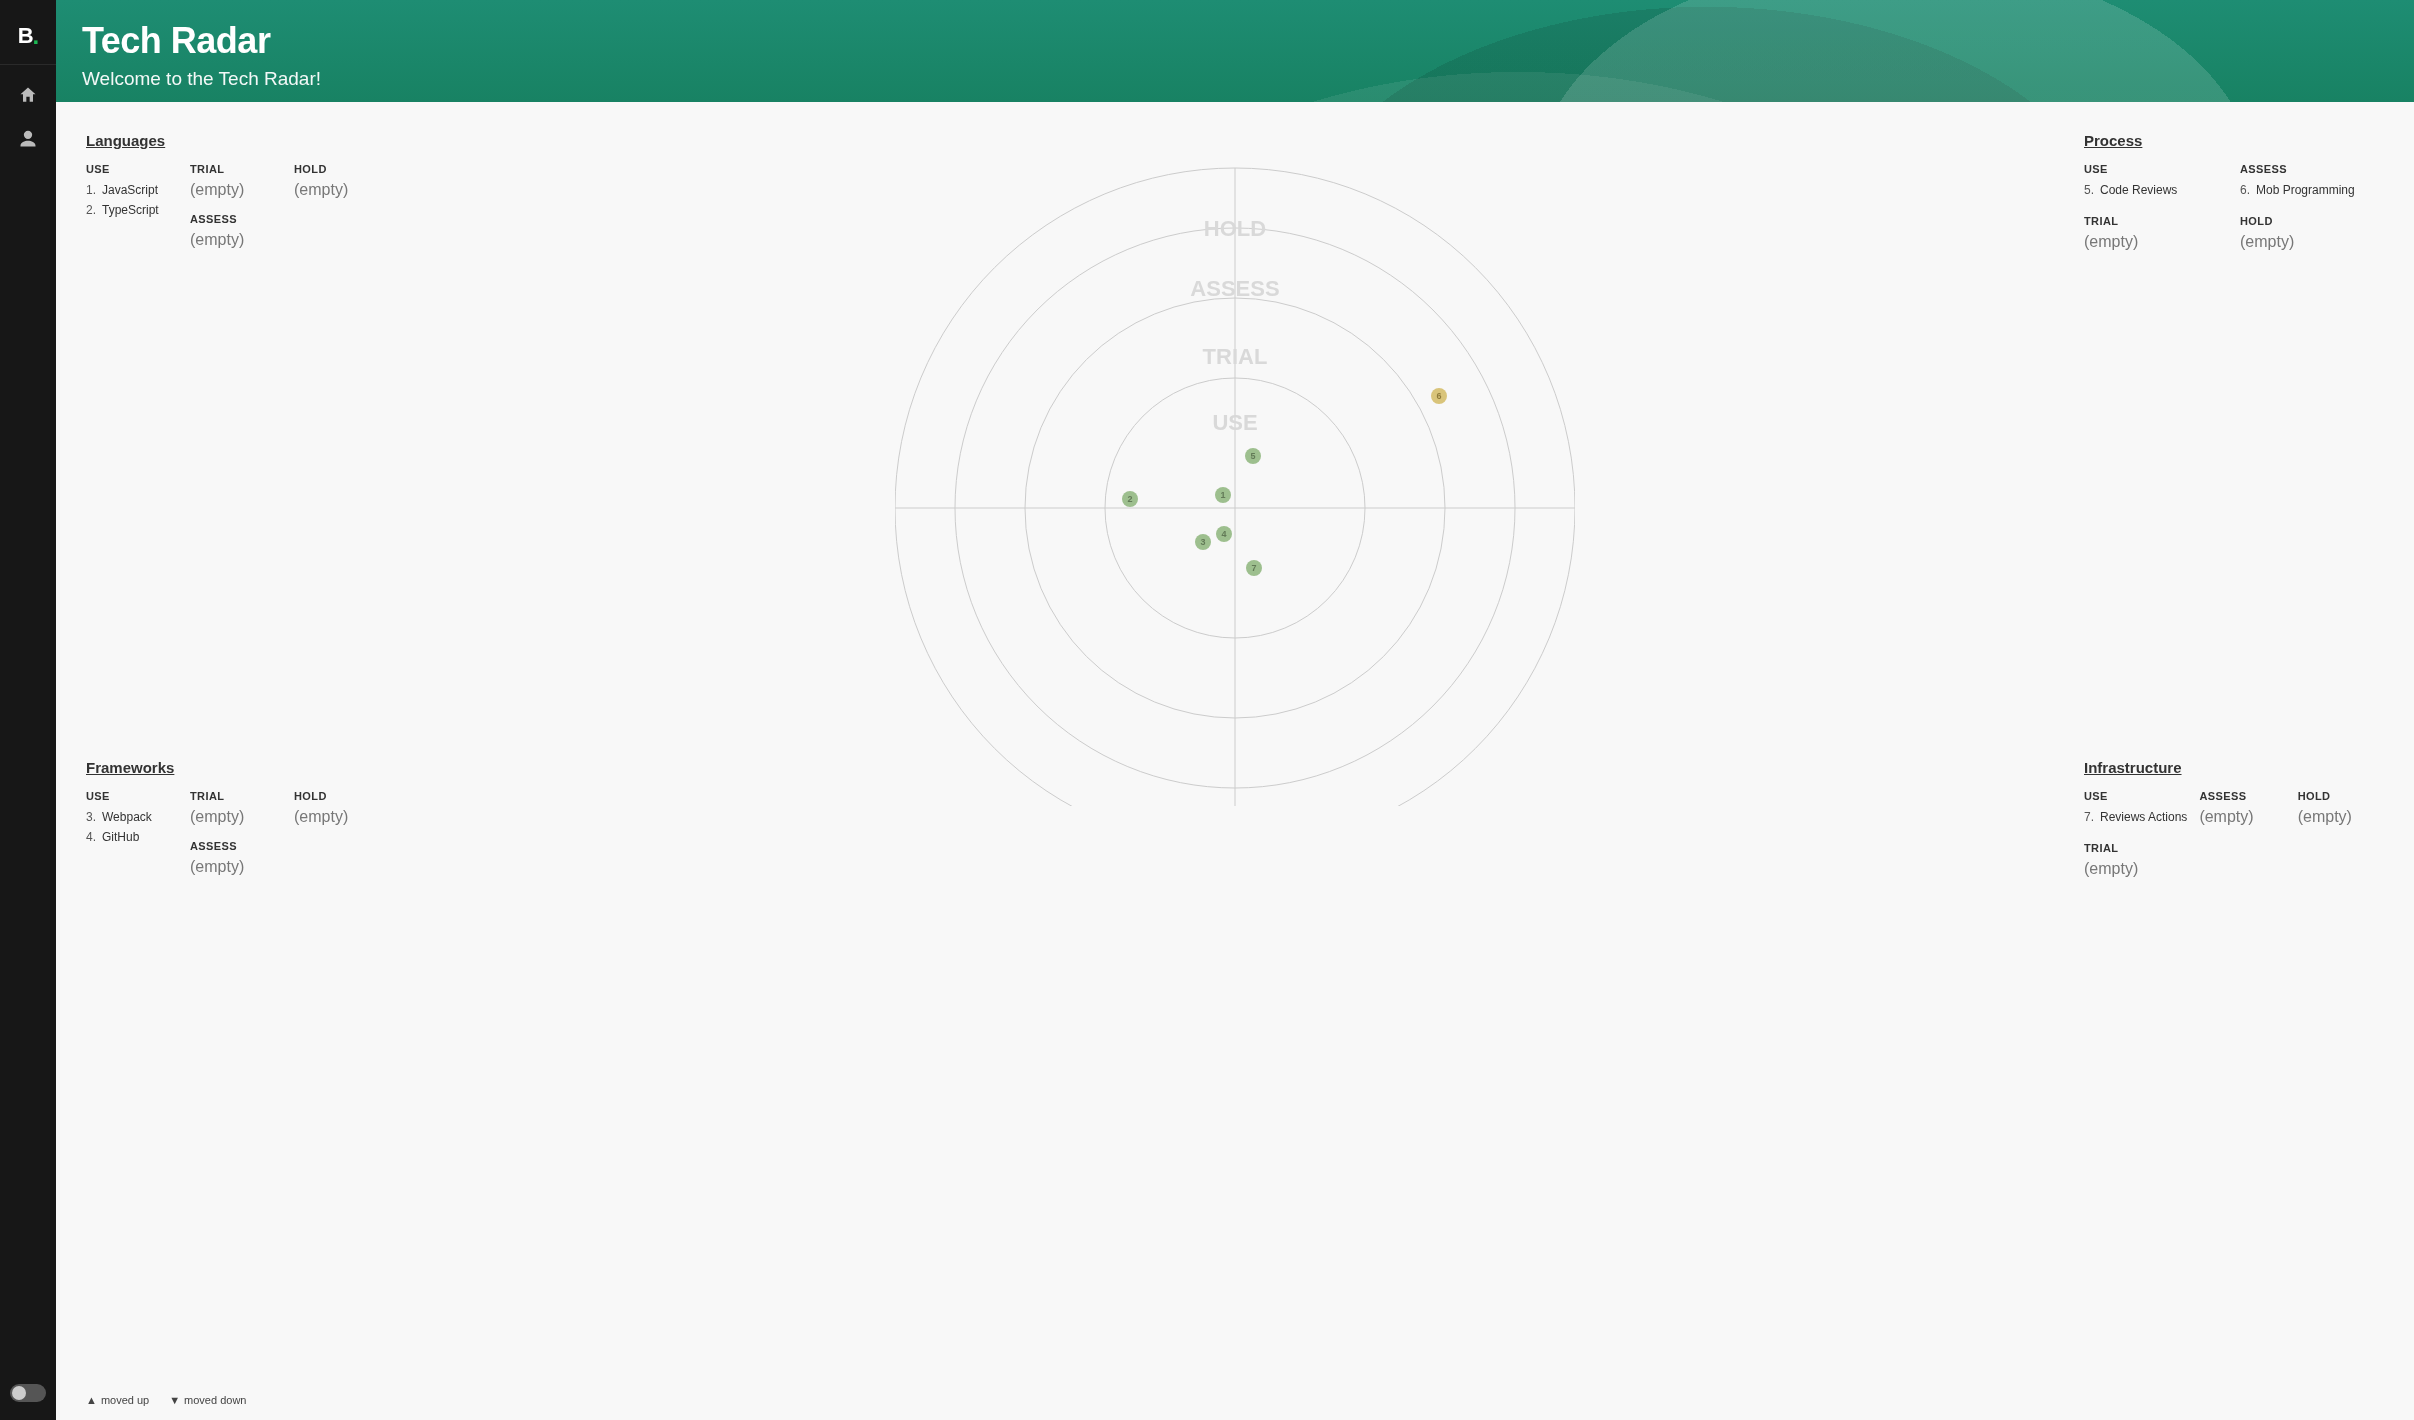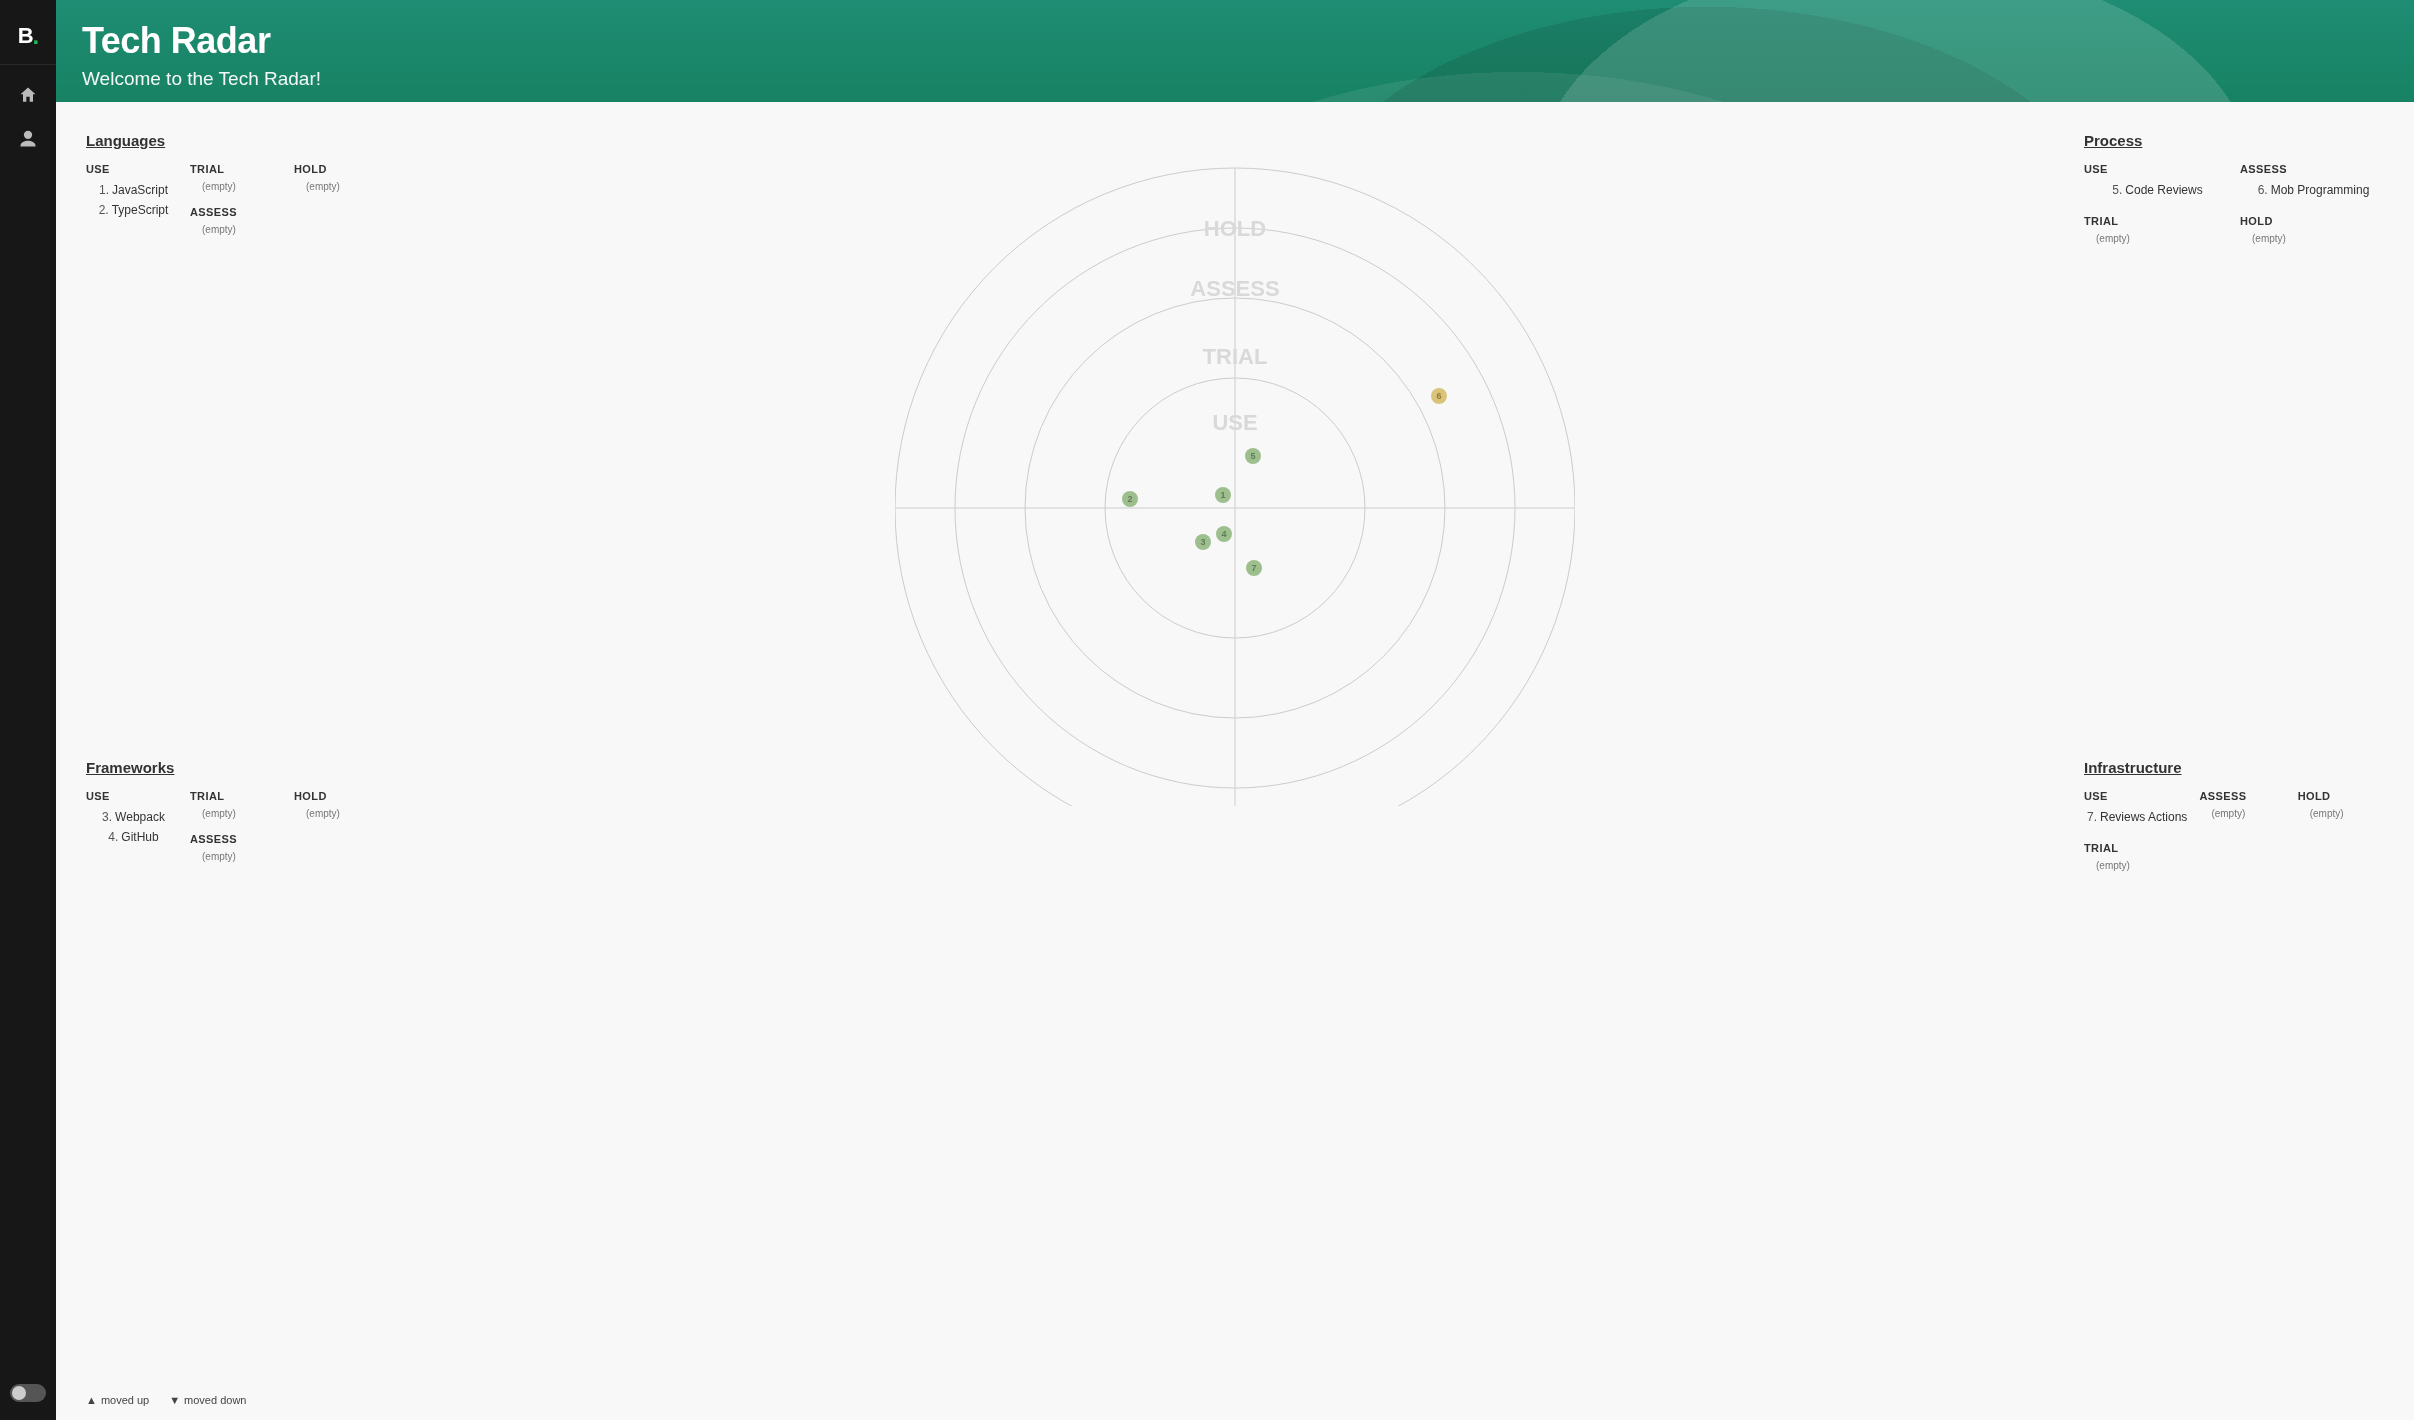--- a/index.html
+++ b/index.html
@@ -82,29 +82,29 @@
   .quadrants > * { pointer-events: auto; }
   .q { padding: 6px 0; }
   .q h2 { font-size: 15px; font-weight: 700; margin-bottom: 14px; text-decoration: underline; }
   .ring-cols { display: grid; grid-template-columns: repeat(3, 1fr); gap: 0 12px; }
   .ring-cols-2 { display: grid; grid-template-columns: repeat(2, 1fr); gap: 0 12px; }
   .ring-block { margin-bottom: 14px; }
   .ring-title {
     font-size: 11px; font-weight: 700; letter-spacing: 0.4px;
     margin-bottom: 6px;
   }
-  .ring-block ol { list-style: none; text-align: center; }
+  .ring-block ol { list-style: none; }
   .ring-block li {
     font-size: 12px; line-height: 1.65;
     white-space: nowrap;
   }
   .ring-block li .num {
     display: inline-block; width: 16px; color: #555;
   }
-  .empty { font-size: 10px; color: #777; margin-left: 12px; }
+  .empty { font-size: 16px; color: #777; }
 
   .q-tl { grid-column: 1; grid-row: 1; }
   .q-tr { grid-column: 3; grid-row: 1; }
   .q-bl { grid-column: 1; grid-row: 2; }
   .q-br { grid-column: 3; grid-row: 2; }
 
   .radar-wrap {
     position: absolute;
     inset: 24px 30px 40px 30px;
     display: flex; align-items: flex-start; justify-content: center;

